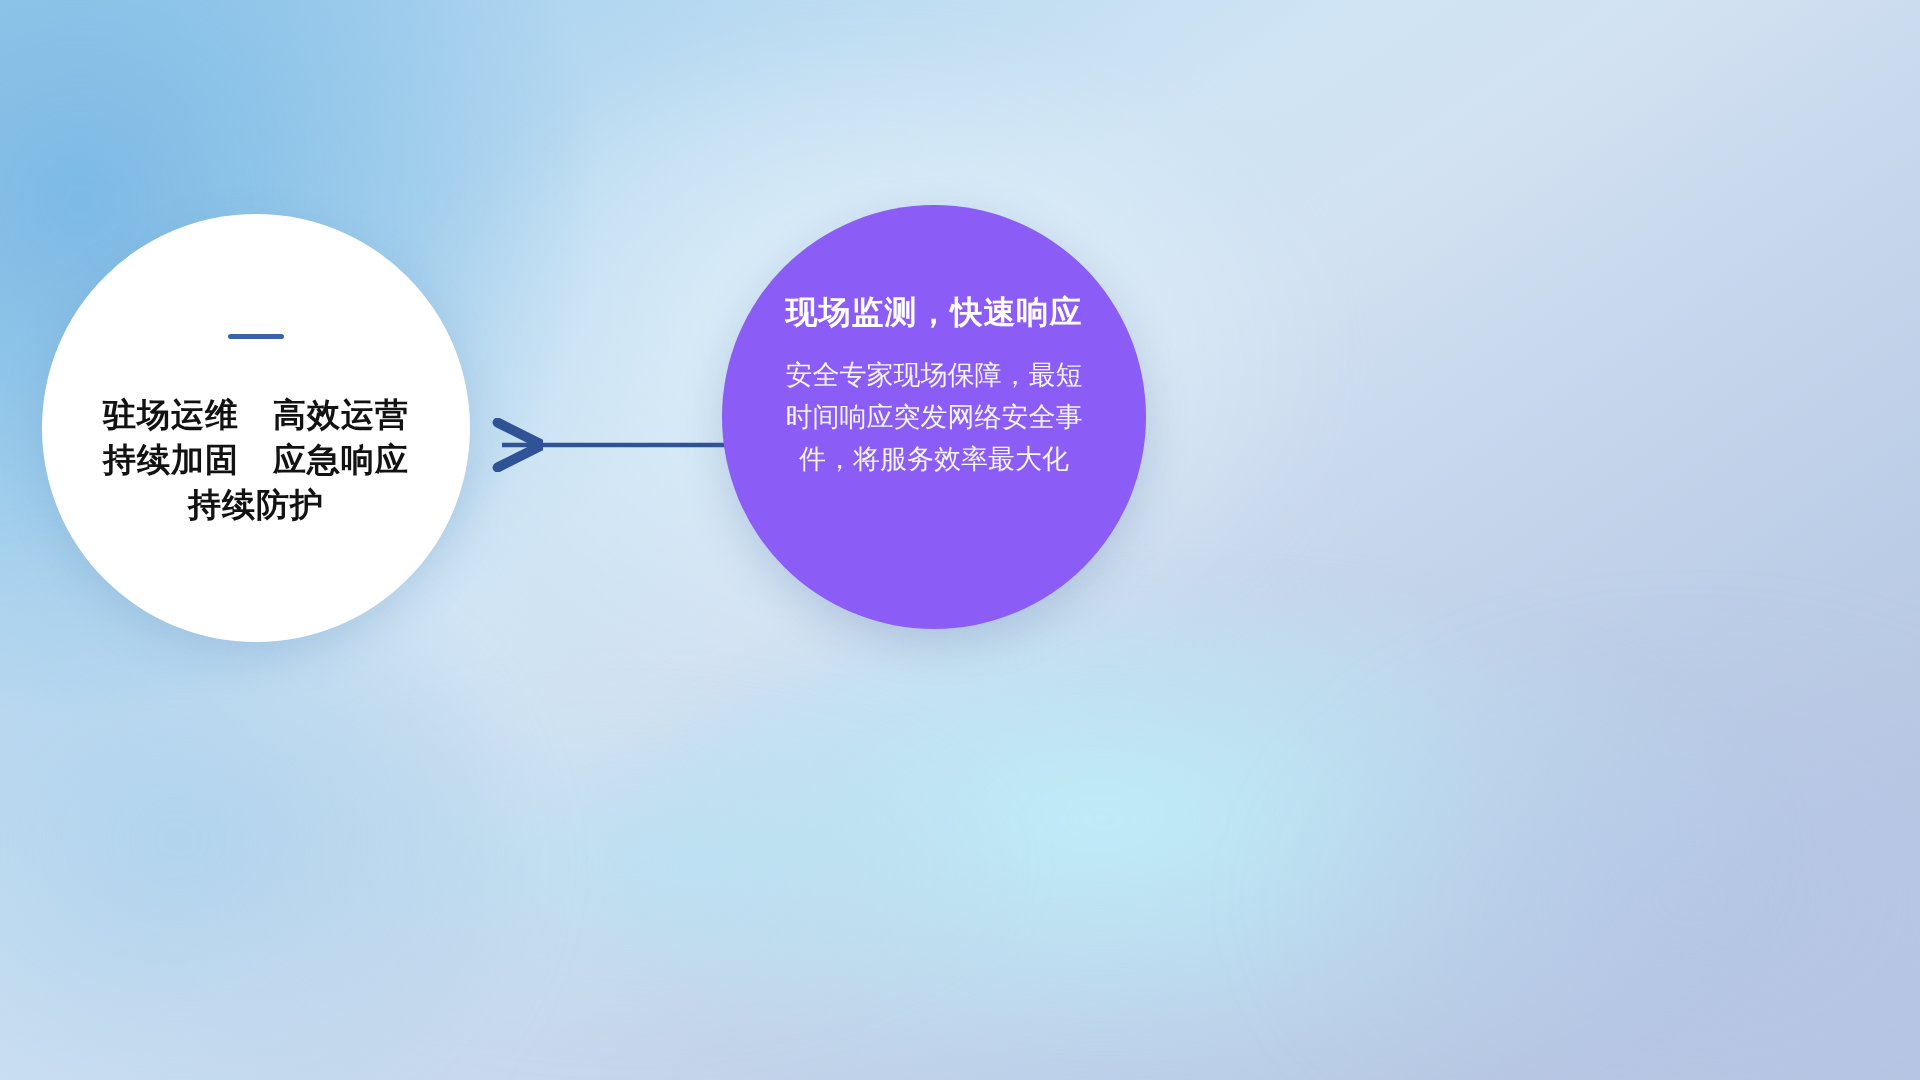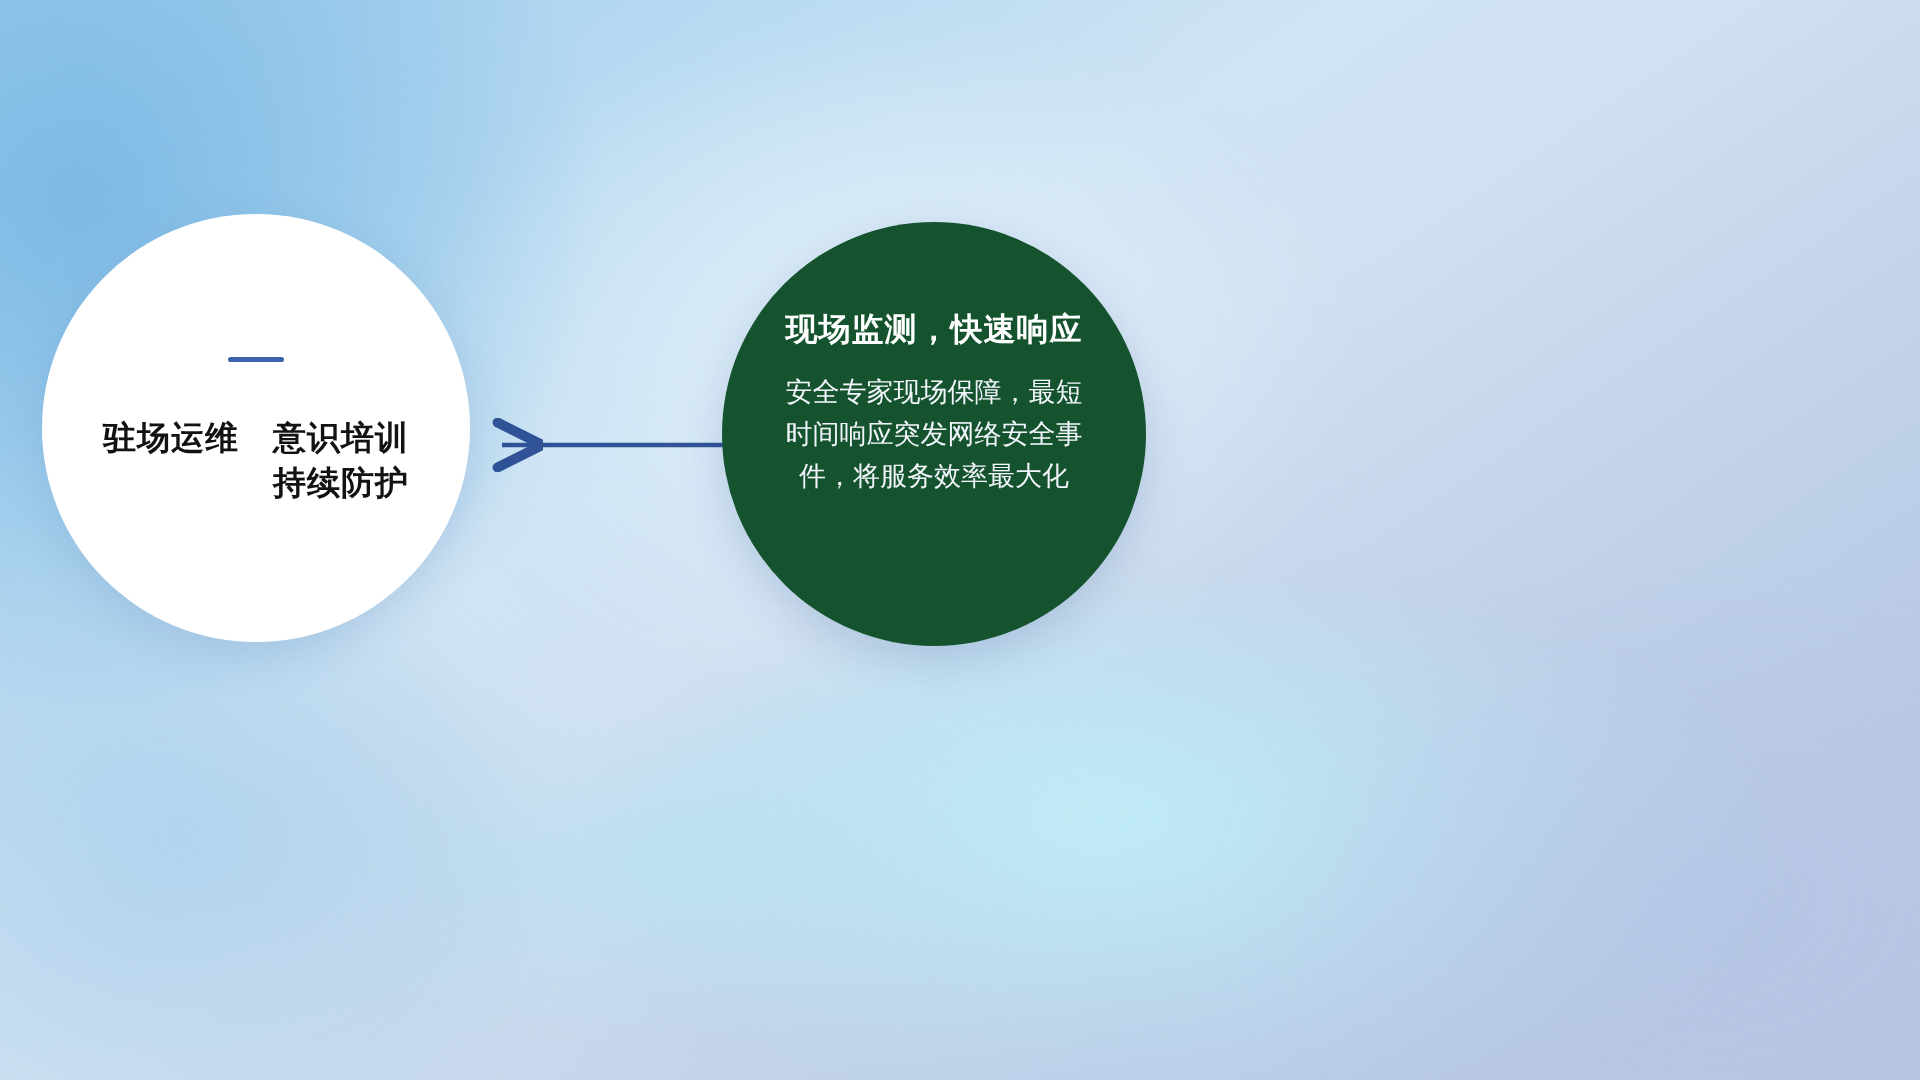--- a/index.html
+++ b/index.html
@@ -118,23 +118,23 @@
     justify-content: flex-start;
   }
   .circle-left {
     left: 42px; top: 214px;
     width: 428px; height: 428px;
     background: #ffffff;
     box-shadow: 0 14px 44px rgba(90,130,180,0.20);
     justify-content: center;
   }
   .circle-mid {
-    left: 722px; top: 222px;
+    left: 722px; top: 205px;
     width: 424px; height: 424px;
-    background: #14532d;
+    background: #8b5cf6;
     box-shadow: 0 14px 44px rgba(60,90,150,0.22);
     z-index: 3;
   }
   .circle-right {
     left: 1112px; top: 222px;
     width: 406px; height: 406px;
     background: #ffffff;
     box-shadow: 0 14px 44px rgba(90,130,180,0.20);
     z-index: 4;
   }
@@ -150,21 +150,21 @@
   .dash-divider {
     width: 56px;
     height: 5px;
     border-radius: 3px;
     background: #3a62ad;
     margin-bottom: 54px;
   }
   .tag-rows {
     display: flex;
     flex-direction: column;
-    align-items: flex-end;
+    align-items: center;
   }
   .tag-row {
     display: flex;
     gap: 34px;
     justify-content: center;
     font-size: 33px;
     font-weight: bold;
     color: #121212;
     letter-spacing: 1px;
     white-space: nowrap;
@@ -227,21 +227,25 @@
     </defs>
     <line x1="406" y1="45" x2="32" y2="45" stroke="#2f5396" stroke-width="4.5" marker-end="url(#arrowHead)"></line>
   </svg>
 
   <div class="circle circle-left">
     <div class="left-inner">
       <div class="dash-divider"></div>
       <div class="tag-rows">
         <div class="tag-row">
           <span>驻场运维</span>
-          <span>意识培训</span>
+          <span>高效运营</span>
+        </div>
+        <div class="tag-row">
+          <span>持续加固</span>
+          <span>应急响应</span>
         </div>
         <div class="tag-row">
           <span>持续防护</span>
         </div>
       </div>
     </div>
   </div>
 
   <div class="circle circle-mid">
     <div class="mid-title">现场监测，快速响应</div>

